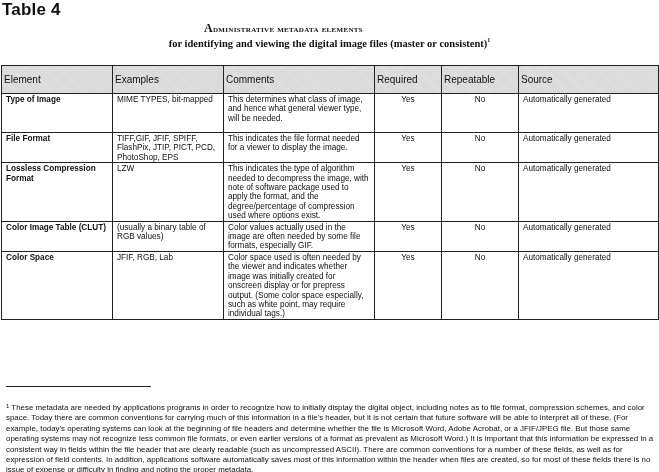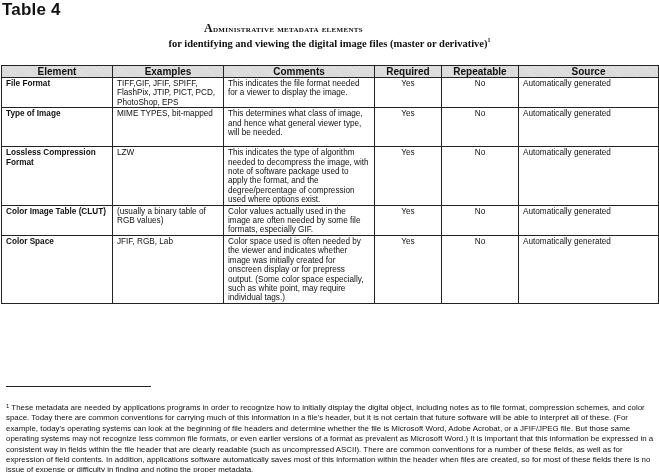--- a/index.html
+++ b/index.html
@@ -6,35 +6,35 @@
   body { width:659px; height:472px; position:relative; overflow:hidden; font-family:"Liberation Sans", sans-serif; color:#111; }
   .page-heading { position:absolute; left:2px; top:0px; font-family:"Liberation Sans", sans-serif; font-weight:bold; font-size:17px; letter-spacing:0.2px;text-align:right; }
   .title { position:absolute; left:0; width:567px; top:21px; text-align:center; font-family:"Liberation Serif", serif; font-weight:bold; font-size:10px; font-variant:small-caps; letter-spacing:0.3px; }
   .title .first { font-size:12px; }
   .subtitle { position:absolute; left:0; width:659px; top:38px; text-align:center; font-family:"Liberation Serif", serif; font-weight:bold; font-size:10.5px; }
   .subtitle sup { font-size:6px; vertical-align:top; position:relative; top:-1px; }
 
   table.meta { position:absolute; left:1px; top:65px; width:657px; border-collapse:collapse; table-layout:fixed; font-size:8.2px; line-height:9.4px; }
   table.meta th, table.meta td { border:1px solid #222; vertical-align:top; padding:1px 4px 0 4px; overflow:hidden; }
   table.meta { border:1.5px solid #444; }
-  table.meta th { background:#d9d9d9; background-image:repeating-linear-gradient(45deg, rgba(255,255,255,0.25) 0 1px, transparent 1px 3px); font-size:10px; font-weight:bold; text-align:center; padding:0 2px; height:11px; line-height:11px; }
+  table.meta th { background:#d9d9d9; background-image:repeating-linear-gradient(45deg, rgba(255,255,255,0.25) 0 1px, transparent 1px 3px); font-size:10px; font-weight:normal; text-align:left; padding:8px 2px; height:11px; line-height:11px; }
   td.elem { font-weight:bold; }
   td.center { text-align:center; }
   .footnote-rule { position:absolute; left:6px; top:386px; width:145px; border-top:1px solid #222; }
   .footnote { position:absolute; left:6px; top:403px; width:650px; font-size:7.9px; line-height:10.4px; }
   .footnote sup { font-size:6px; vertical-align:top; position:relative; top:-2px; margin-right:2px; }
 </style>
 </head>
 <body>
 
 <div class="page-heading">Table 4</div>
 
 <div class="title"><span class="first">A</span><span>dministrative metadata elements</span></div>
 
-<div class="subtitle"><span>for identifying and viewing the digital image files (master or derivative)</span><sup>1</sup></div>
+<div class="subtitle"><span>for identifying and viewing the digital image files (master or consistent)</span><sup>1</sup></div>
 
 <table class="meta">
   <colgroup>
     <col style="width:111px">
       <col style="width:111px">
       <col style="width:151px">
       <col style="width:67px">
       <col style="width:77px">
       <col style="width:140px">
   </colgroup>
@@ -42,32 +42,32 @@
     <tr>
       <th>Element</th>
       <th>Examples</th>
       <th>Comments</th>
       <th>Required</th>
       <th>Repeatable</th>
       <th>Source</th>
     </tr>
   </thead>
   <tbody>
+    <tr style="height:39px">
+      <td class="elem">Type of Image</td>
+      <td>MIME TYPES, bit-mapped</td>
+      <td>This determines what class of image, and hence what general viewer type, will be needed.</td>
+      <td class="center">Yes</td>
+      <td class="center">No</td>
+      <td>Automatically generated</td>
+    </tr>
     <tr style="height:19px">
       <td class="elem">File Format</td>
       <td>TIFF,GIF, JFIF, SPIFF, FlashPix, JTIP, PICT, PCD, PhotoShop, EPS</td>
       <td>This indicates the file format needed for a viewer to display the image.</td>
-      <td class="center">Yes</td>
-      <td class="center">No</td>
-      <td>Automatically generated</td>
-    </tr>
-    <tr style="height:39px">
-      <td class="elem">Type of Image</td>
-      <td>MIME TYPES, bit-mapped</td>
-      <td>This determines what class of image, and hence what general viewer type, will be needed.</td>
       <td class="center">Yes</td>
       <td class="center">No</td>
       <td>Automatically generated</td>
     </tr>
     <tr style="height:57px">
       <td class="elem">Lossless Compression Format</td>
       <td>LZW</td>
       <td>This indicates the type of algorithm needed to decompress the image, with note of software package used to apply the format, and the degree/percentage of compression used where options exist.</td>
       <td class="center">Yes</td>
       <td class="center">No</td>

